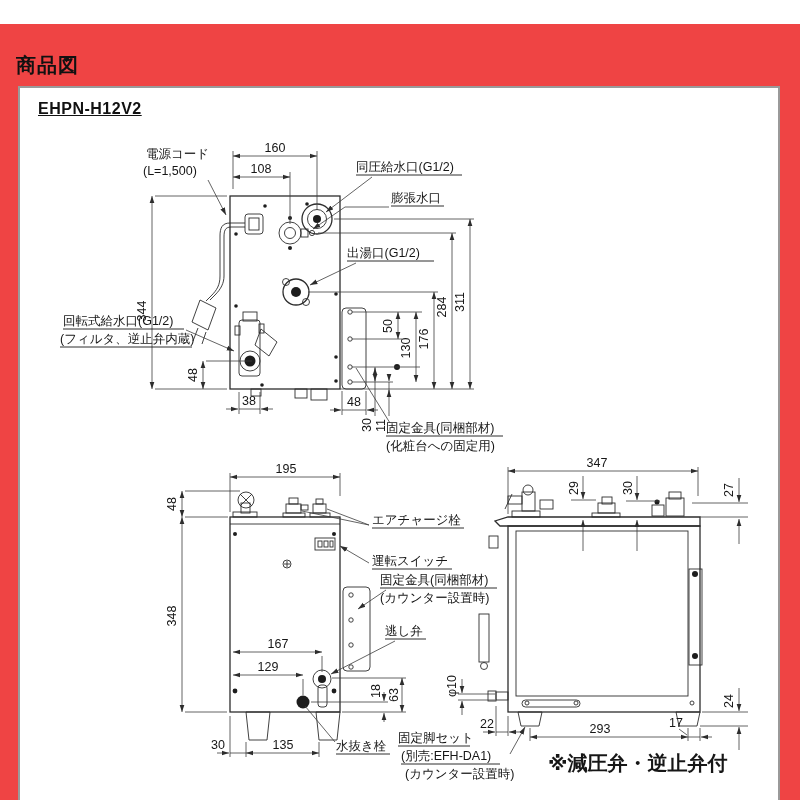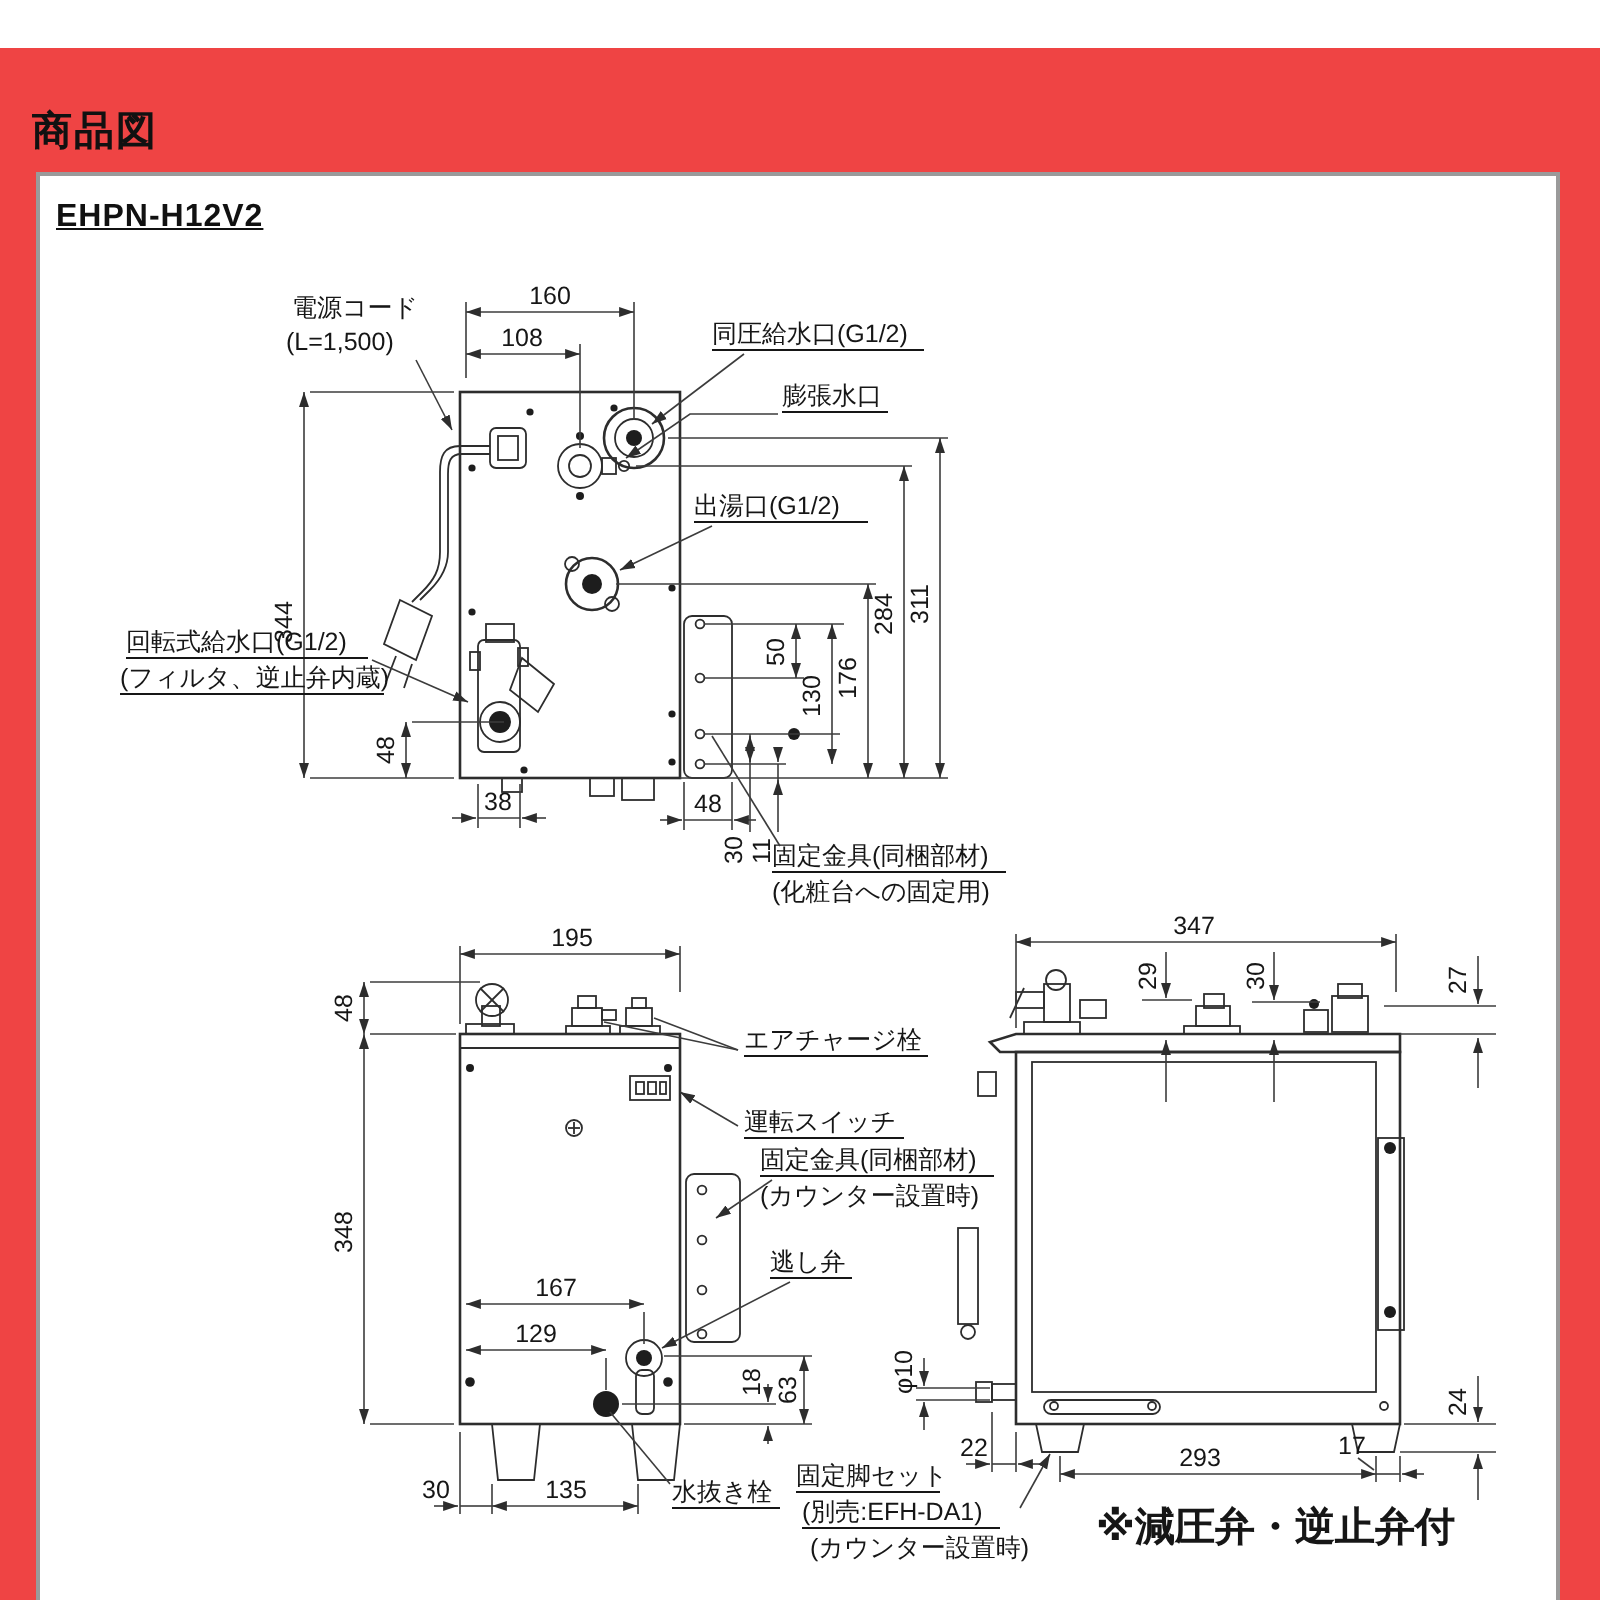--- a/index.html
+++ b/index.html
@@ -1,20 +1,20 @@
 <!DOCTYPE html>
 <html><head>
 <meta charset="utf-8">
 <style>
   html,body{margin:0;padding:0;background:#fff;width:800px;height:800px;
     font-family:"Liberation Sans","DejaVu Sans",sans-serif;color:#111;}
   .stage{position:relative;width:800px;height:800px;overflow:hidden;background:#ef4444;margin-top:24px;}
   .page-title{position:absolute;left:16px;top:28px;font-size:20px;font-weight:bold;letter-spacing:1px;}
   .frame{position:absolute;left:18px;top:62px;width:762px;height:718px;border:2px solid #9a9a9a;background:#fff;box-sizing:border-box;}
-  .model{position:absolute;left:28px;top:76px;font-size:16px;font-weight:bold;text-decoration:underline;letter-spacing:.5px;}
+  .model{position:absolute;left:38px;top:76px;font-size:16px;font-weight:bold;text-decoration:underline;letter-spacing:.5px;}
   svg{position:absolute;left:0;top:0;}
   svg text{fill:#161616;font-family:"Liberation Sans","DejaVu Sans",sans-serif;}
   .lbl{font-size:12.5px;}
   .dim{font-size:12.5px;}
   .note{font-size:20px;font-weight:bold;}
   .s{stroke:#2d2d2d;stroke-width:1.3;fill:none;}
   .t{stroke:#2d2d2d;stroke-width:0.9;fill:none;}
   .d{stroke:#3c3c3c;stroke-width:0.8;fill:none;}
   .u{stroke:#161616;stroke-width:0.9;}
   .fil{fill:#1d1d1d;stroke:none;}

